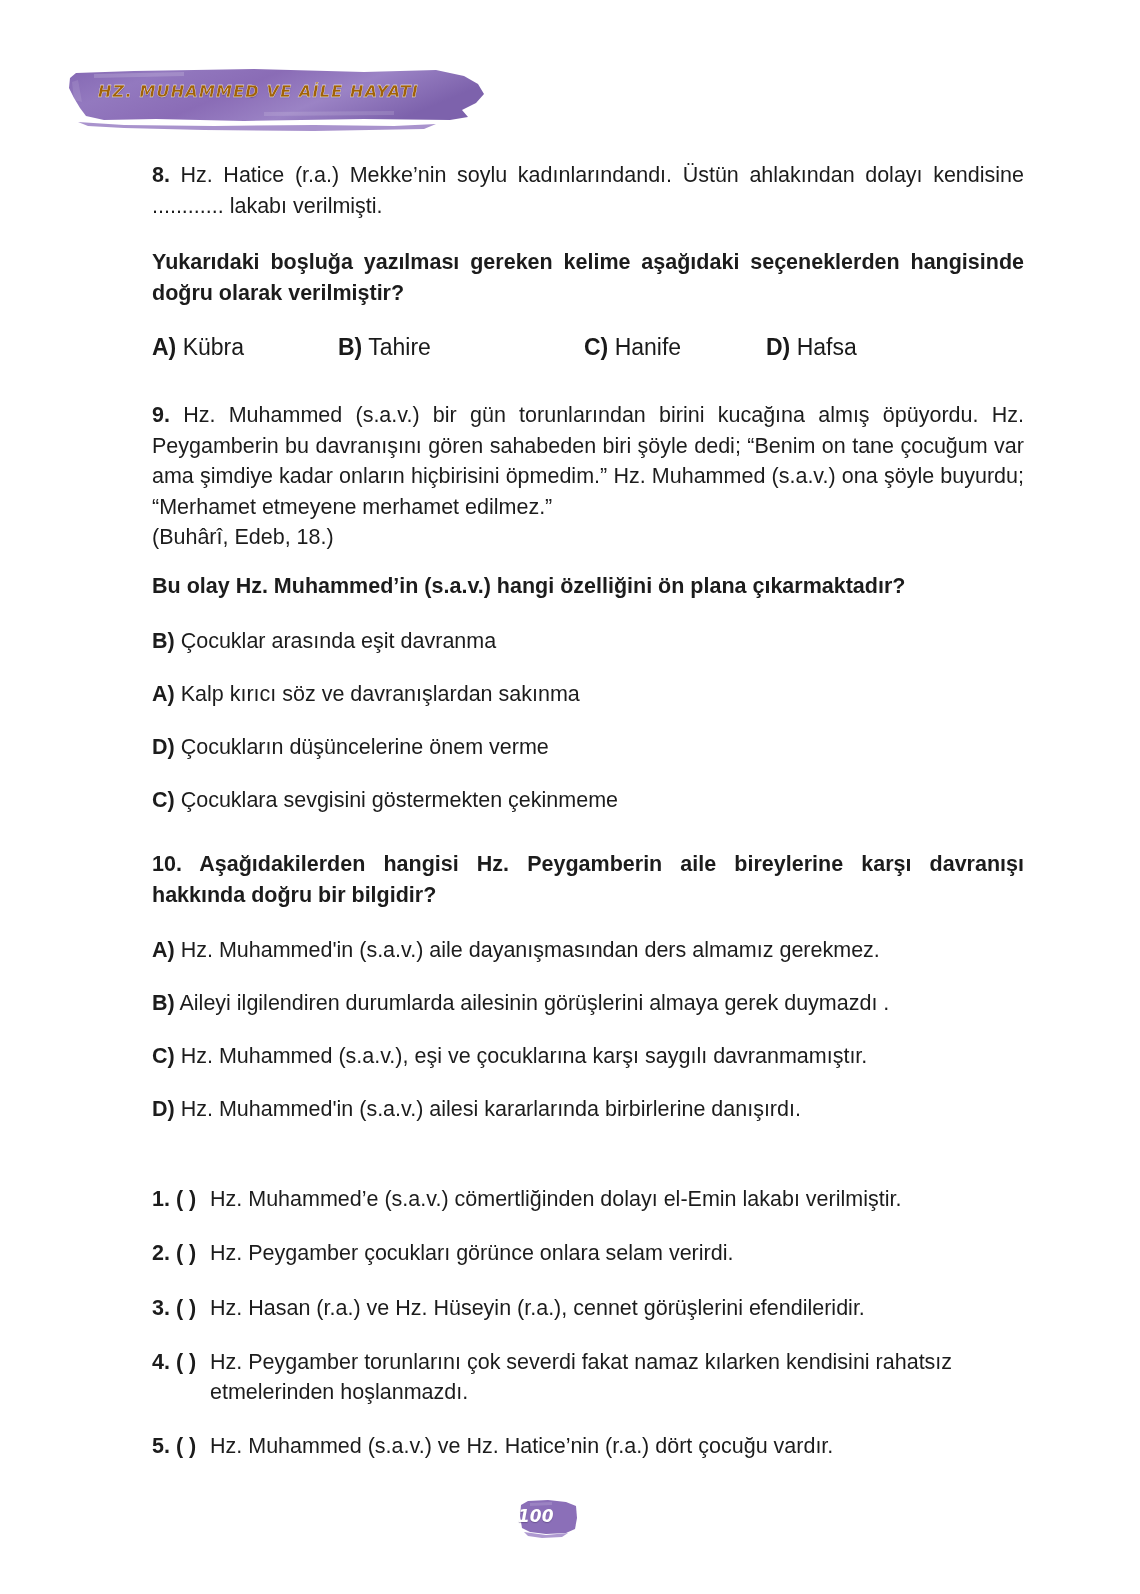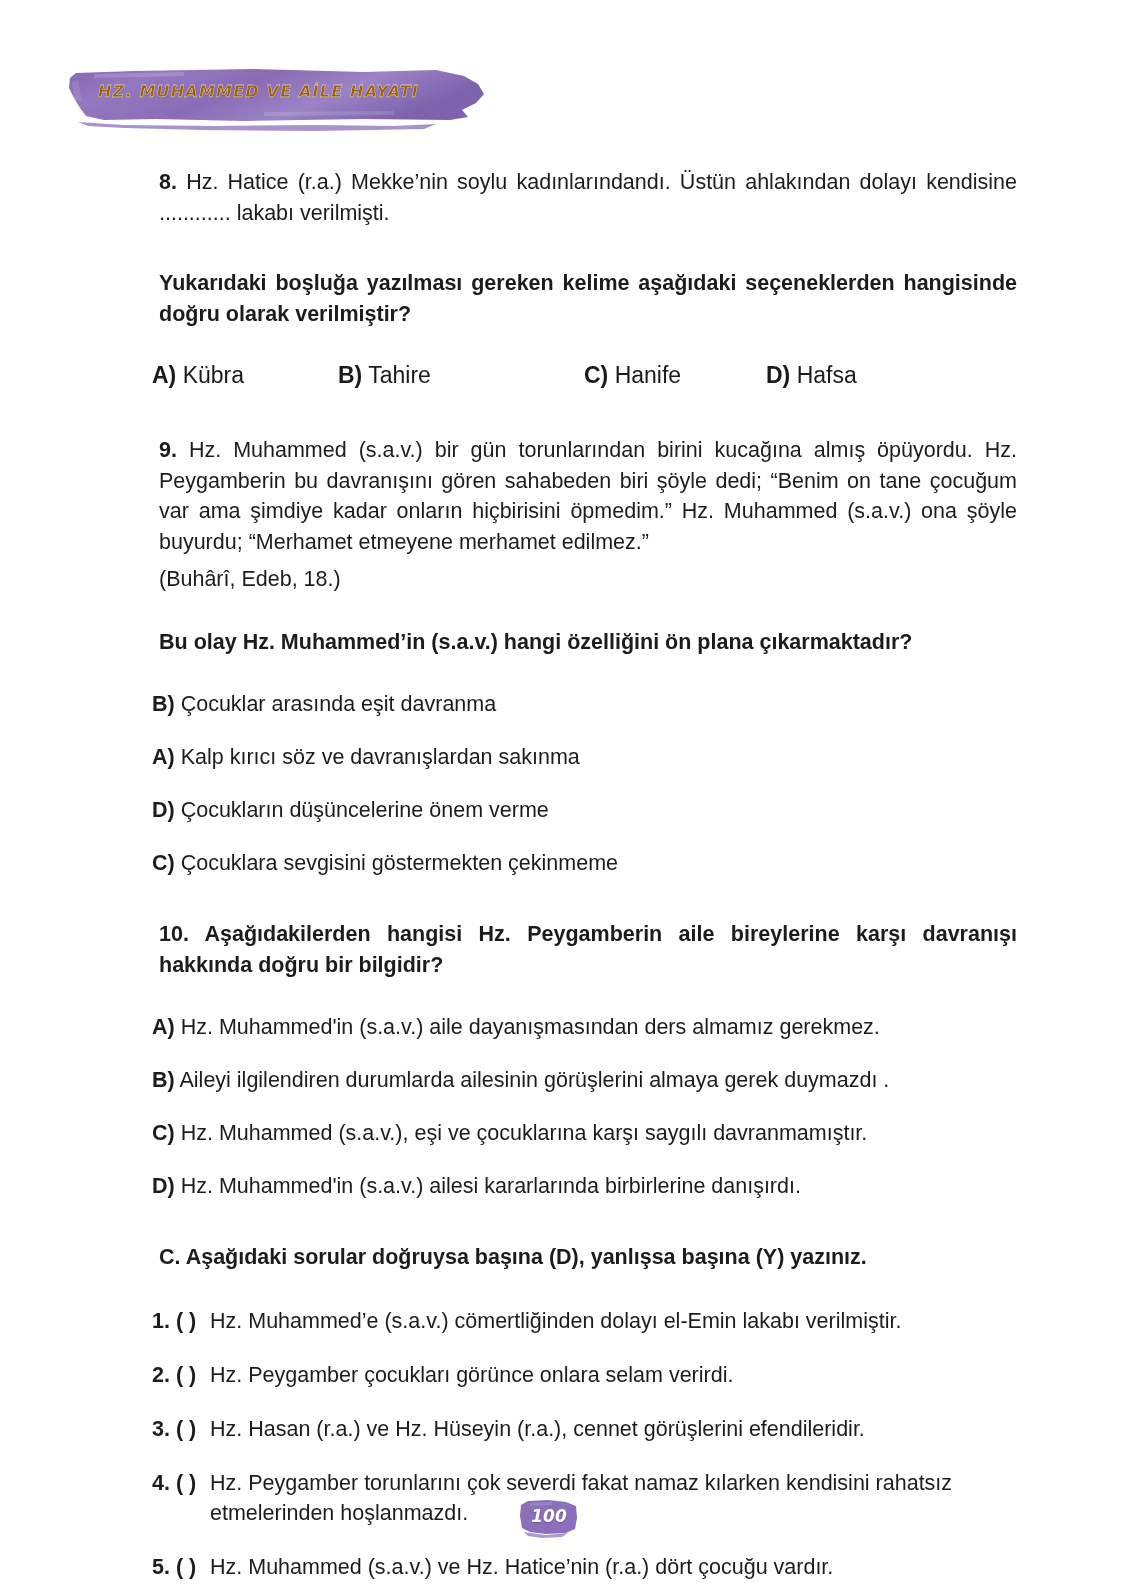--- a/index.html
+++ b/index.html
@@ -46,21 +46,21 @@
 
   
   .content {
     position: absolute;
     left: 152px;
     top: 160px;
     width: 872px;
   }
 
   p {
-    margin: 7px;
+    margin: 0;
     font-size: 21.5px;
     line-height: 1.42;
     color: #1c1c1c;
   }
 
   .q-body {
     text-align: justify;
     text-justify: inter-word;
   }
   .q-body.nojust { text-align: left; }
@@ -123,21 +123,21 @@
     left: 518px;
     top: 1496px;
     width: 62px;
     height: 44px;
   }
   .pagenum-text {
     position: absolute;
     left: 0;
     top: 10px;
     width: 62px;
-    text-align: center;
+    text-align: left;
     font-family: "DejaVu Sans", sans-serif;
     font-size: 17px;
     font-weight: bold;
     font-style: italic;
     color: #ffffff;
     text-shadow: 0 1px 1px rgba(60,40,95,0.4);
   }
 </style>
 </head>
 <body>
@@ -247,21 +247,20 @@
       <p class="opt-line">
         <span class="bold">D)</span>
         <span>Hz. Muhammed'in (s.a.v.) ailesi kararlarında birbirlerine danışırdı.</span>
       </p>
     </div>
   </div>
 
   <div class="spacer-lg"></div>
 
   <div>
-    <p class="q-prompt nojust">C. Aşağıdaki sorular doğruysa başına (D), yanlışsa başına (Y) yazınız.</p>
     <div class="spacer-md"></div>
 
     <p class="tf-item">
       <span class="tf-mark">1. (    )</span><span>Hz. Muhammed’e (s.a.v.) cömertliğinden dolayı el-Emin lakabı verilmiştir.</span>
     </p>
     <p class="tf-item">
       <span class="tf-mark">2. (    )</span><span>Hz. Peygamber çocukları görünce onlara selam verirdi.</span>
     </p>
     <p class="tf-item">
       <span class="tf-mark">3. (    )</span><span>Hz. Hasan (r.a.) ve Hz. Hüseyin (r.a.), cennet görüşlerini efendileridir.</span>

